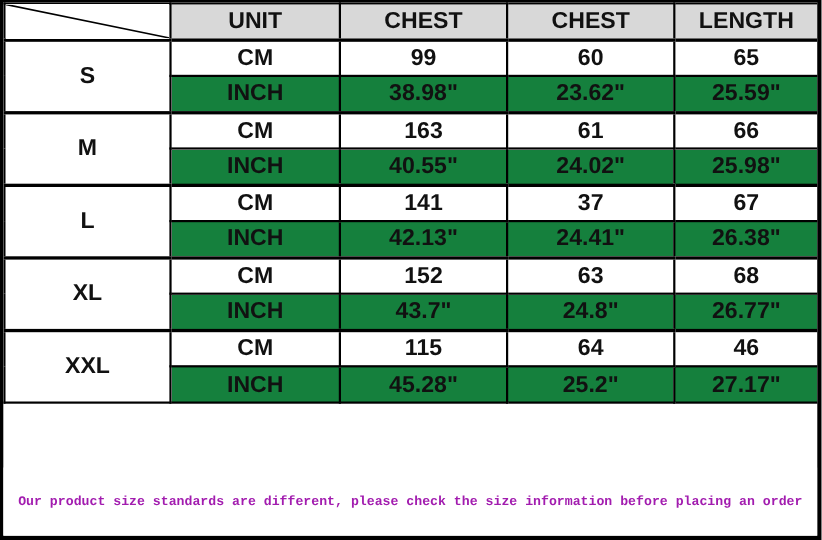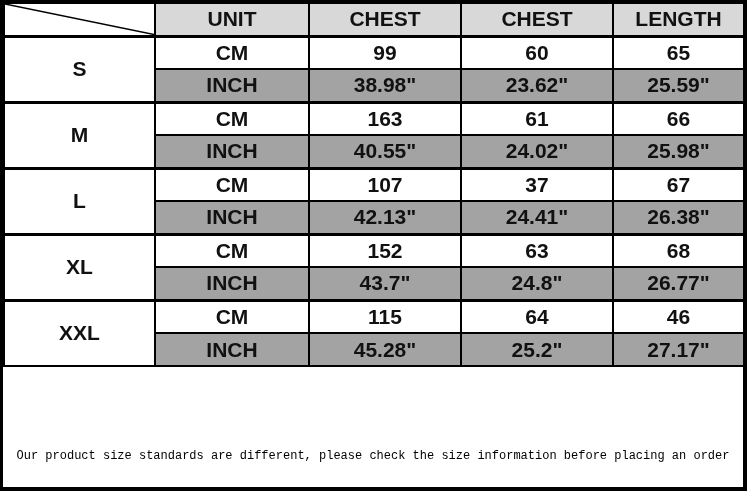--- a/index.html
+++ b/index.html
@@ -53,37 +53,37 @@
 
   td.corner-cell {
     background: #ffffff;
     position: relative;
     padding: 0;
   }
   td.corner-cell svg { position: absolute; top: 0; left: 0; width: 100%; height: 100%; display: block; }
 
   td.size-cell { background: #d8d8d8; font-size: 23px; }
   tr.row-cm td { background: #ffffff; }
-  tr.row-inch td { background: #a3a3a3; }
+  tr.row-inch td { background: #15803d; }
   tr.group-start td { border-top-width: 3px; }
 
   .note-band {
     position: absolute;
     left: 0; right: 0; bottom: 0;
     height: 62px;
     background: #ffffff;
     display: flex;
     align-items: center;
     justify-content: center;
   }
   .note-band .note-text {
     font-family: "Liberation Mono", "DejaVu Sans Mono", monospace;
-    font-weight: normal;
+    font-weight: bold;
     font-size: 12px;
-    color: #000000;
+    color: #a21caf;
     white-space: nowrap;
   }
 </style>
 </head>
 <body>
 
 <div class="page">
 
 
   <table class="size-table">
@@ -132,21 +132,21 @@
     <tr class="data-row row-inch">
       <td>INCH</td>
       <td>40.55"</td>
       <td>24.02"</td>
       <td>25.98"</td>
     </tr>
 
     <tr class="data-row row-cm group-start">
       <td class="size-cell" rowspan="2">L</td>
       <td>CM</td>
-      <td>107</td>
+      <td>141</td>
       <td>37</td>
       <td>67</td>
     </tr>
     <tr class="data-row row-inch">
       <td>INCH</td>
       <td>42.13"</td>
       <td>24.41"</td>
       <td>26.38"</td>
     </tr>
 

